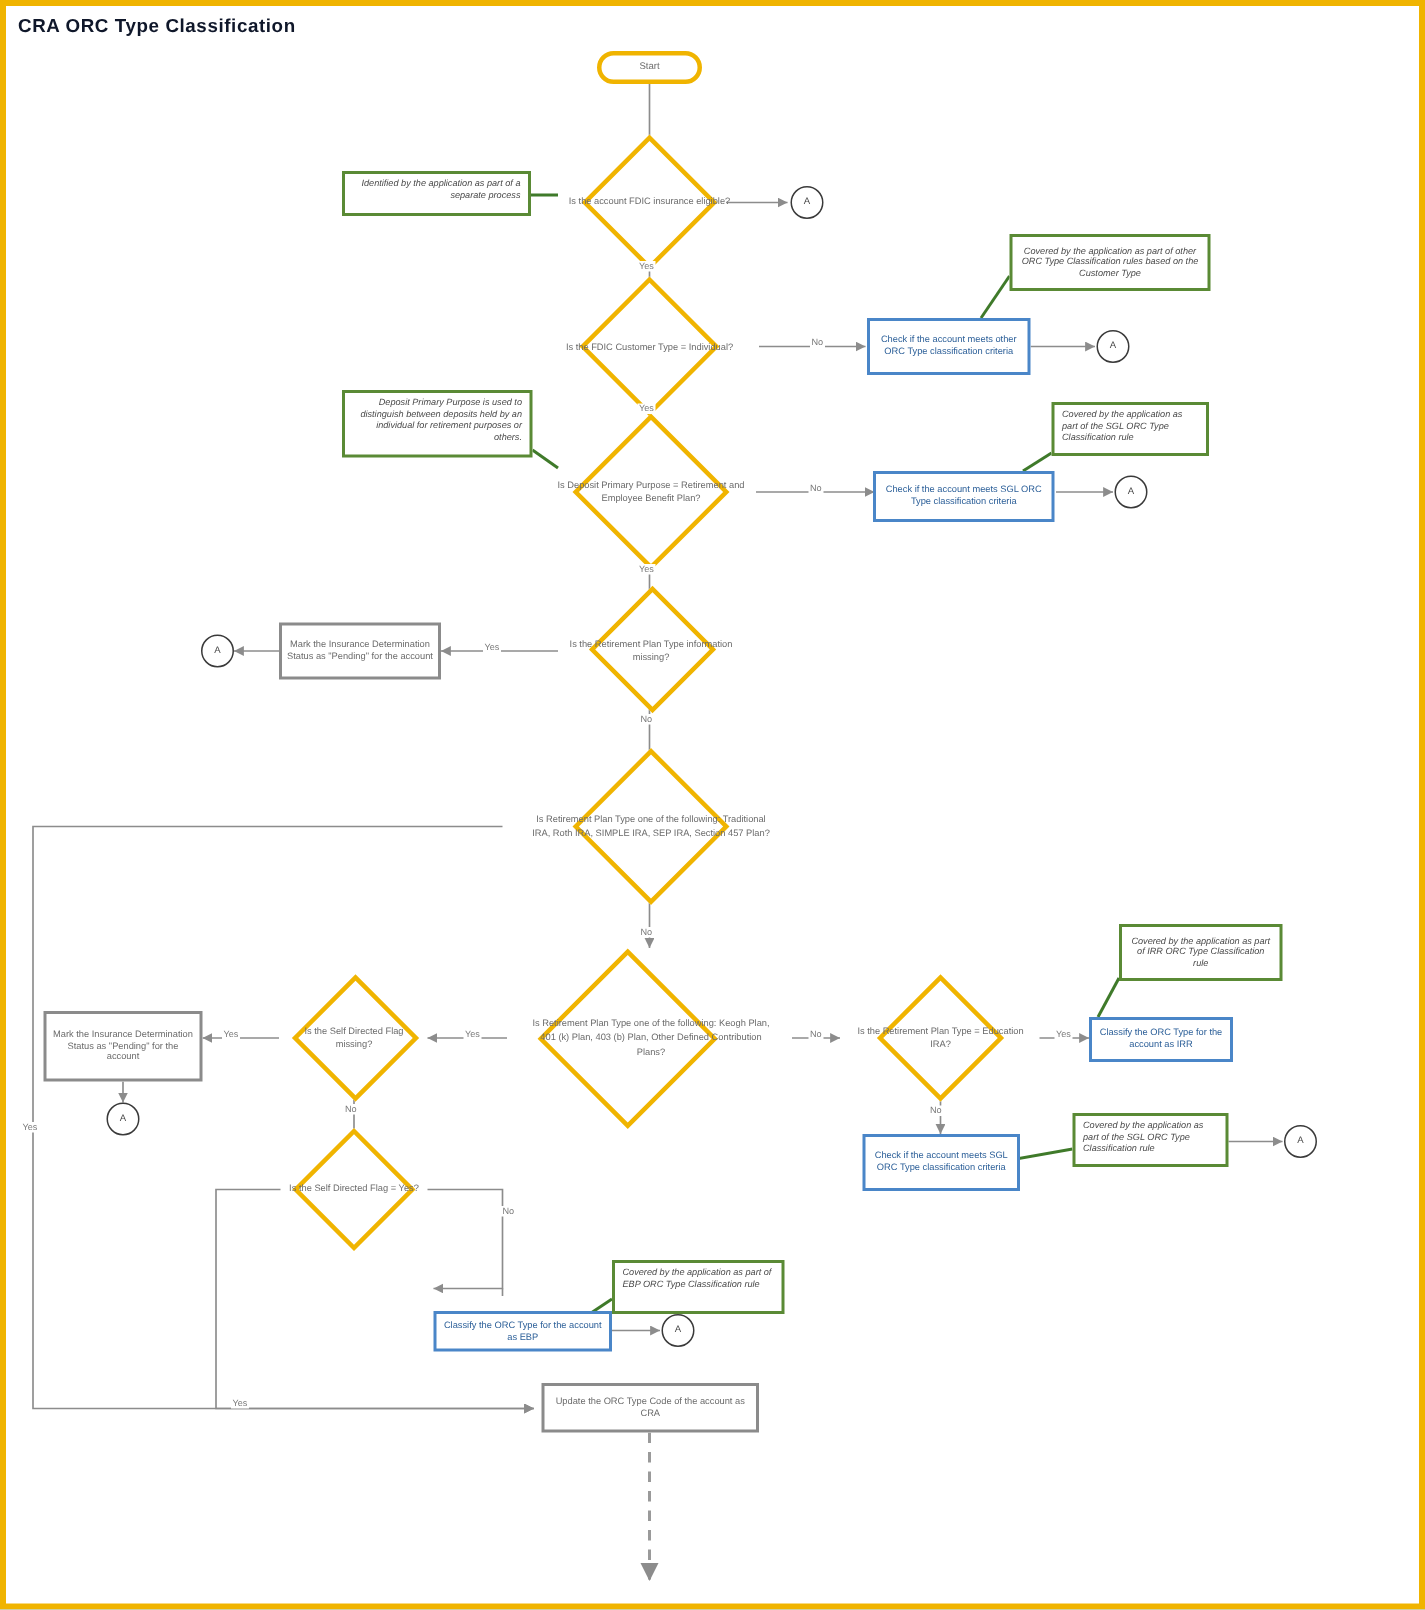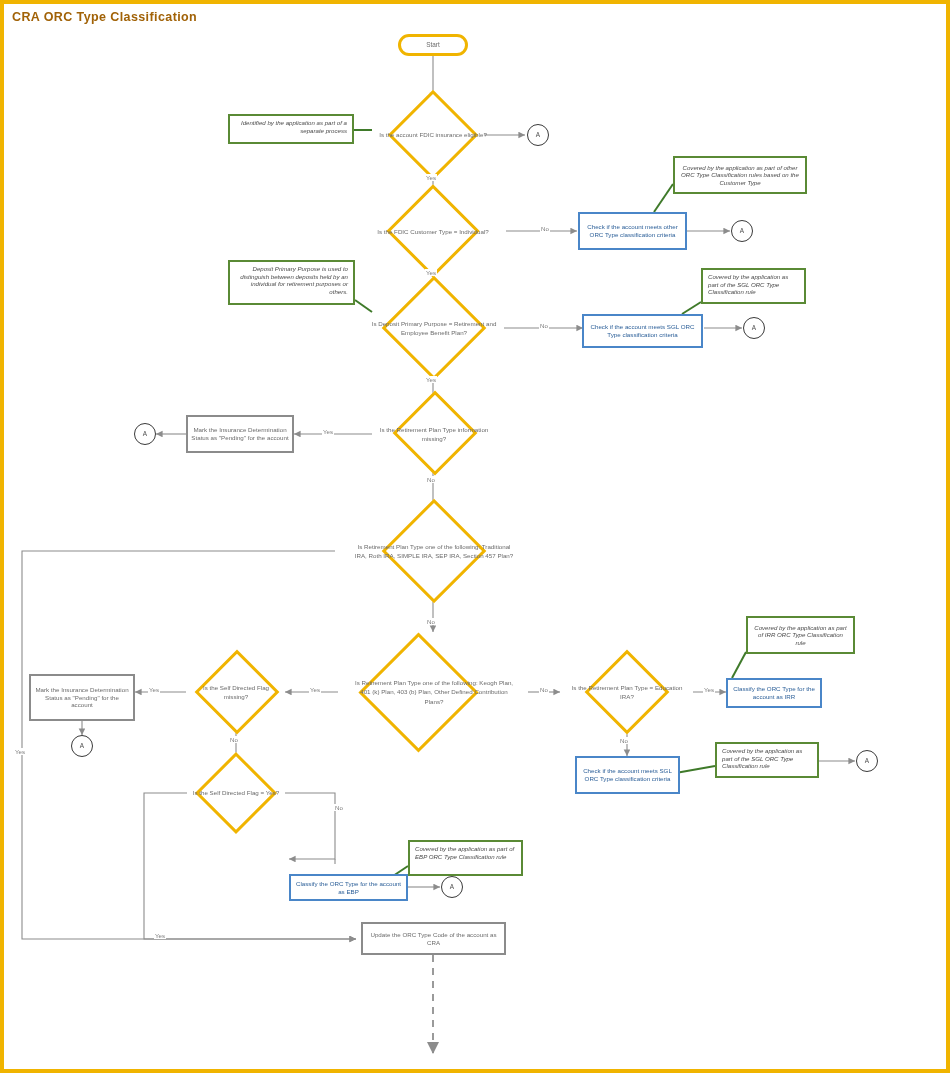--- a/index.html
+++ b/index.html
@@ -8,21 +8,21 @@
     position:relative;width:950px;height:1073px;box-sizing:border-box;
     background:#ffffff;
     border:4px solid #f0b400;
     outline:2px solid #5a7a3a;
     outline-offset:0px;
     overflow:hidden;
   }
   #canvas{position:absolute;left:0;top:0;width:942px;height:1065px;}
   #title{
     position:absolute;left:8px;top:6px;
-    font-size:12.5px;font-weight:bold;color:#a16207;
+    font-size:12.5px;font-weight:bold;color:#0f172a;
     letter-spacing:.4px;
   }
   
   .node{position:absolute;box-sizing:border-box;display:flex;align-items:center;justify-content:center;text-align:center;}
   .node .tx{display:block;width:100%;line-height:1.25;}
 
   .diamond{
     border:3px solid #f0b400;background:#fff;
     transform:rotate(45deg);
   }

